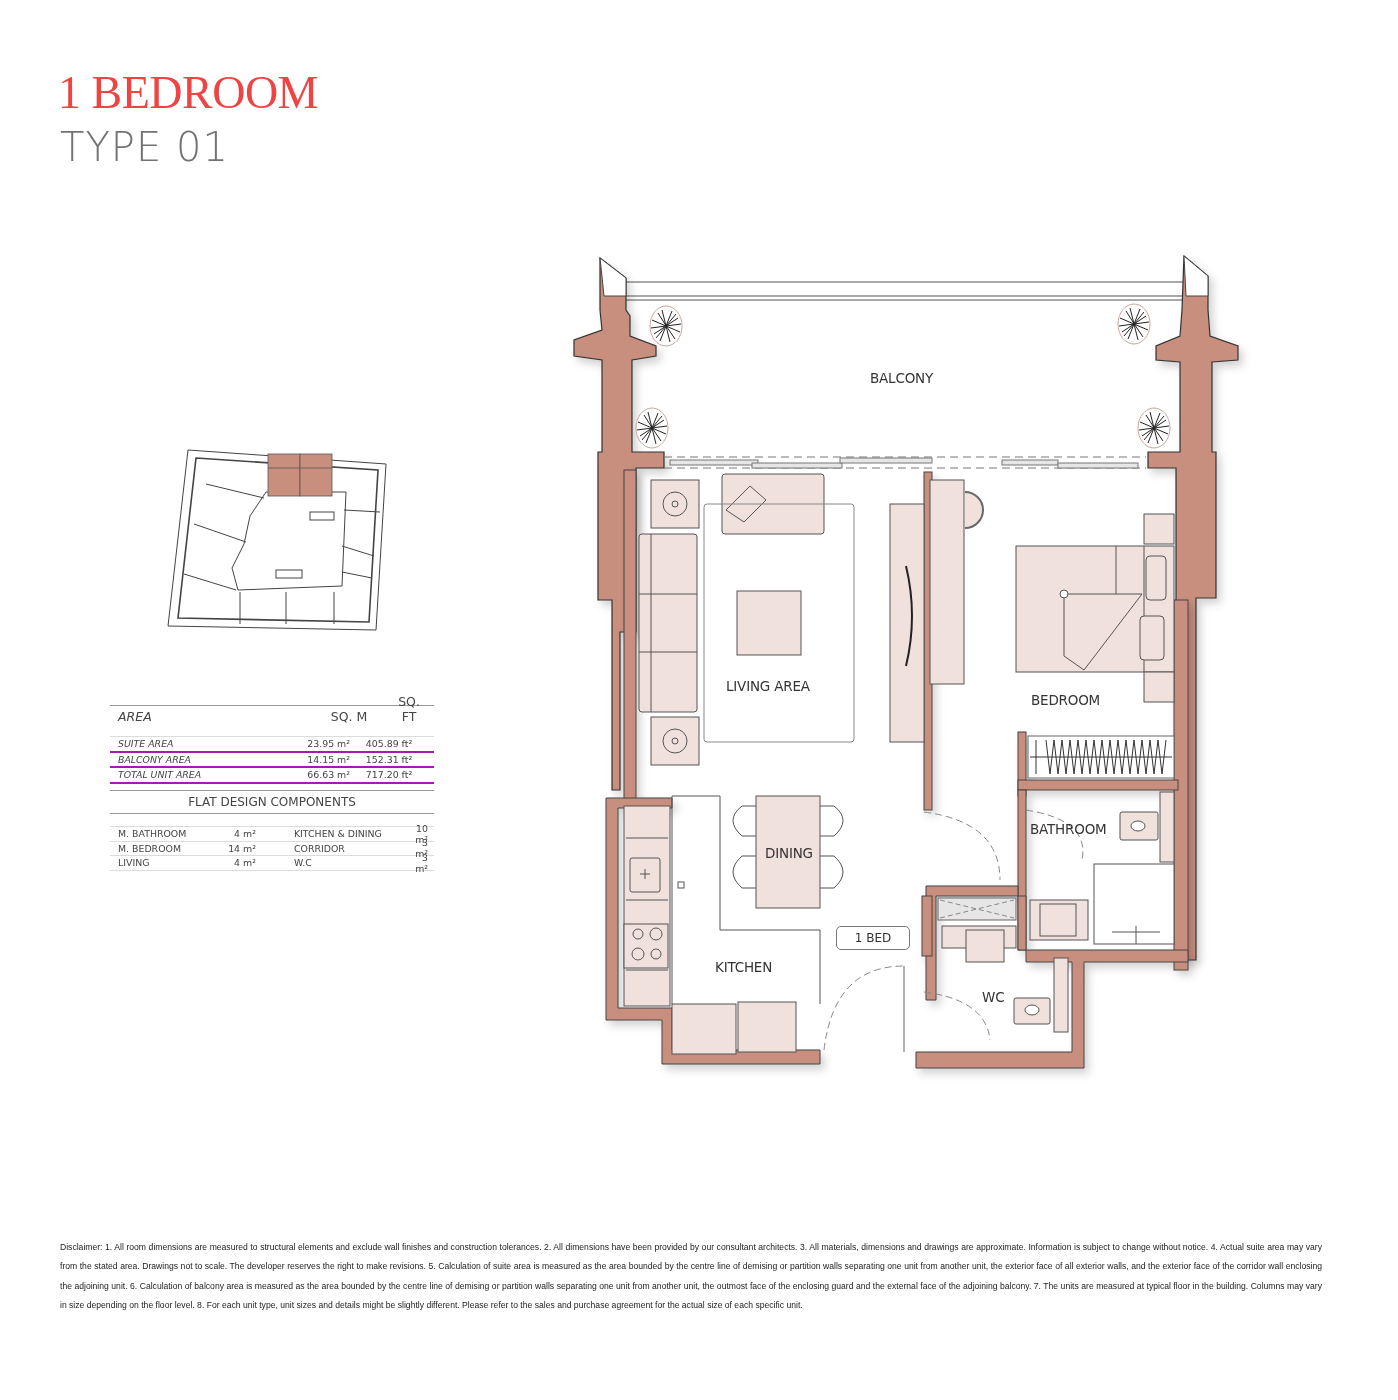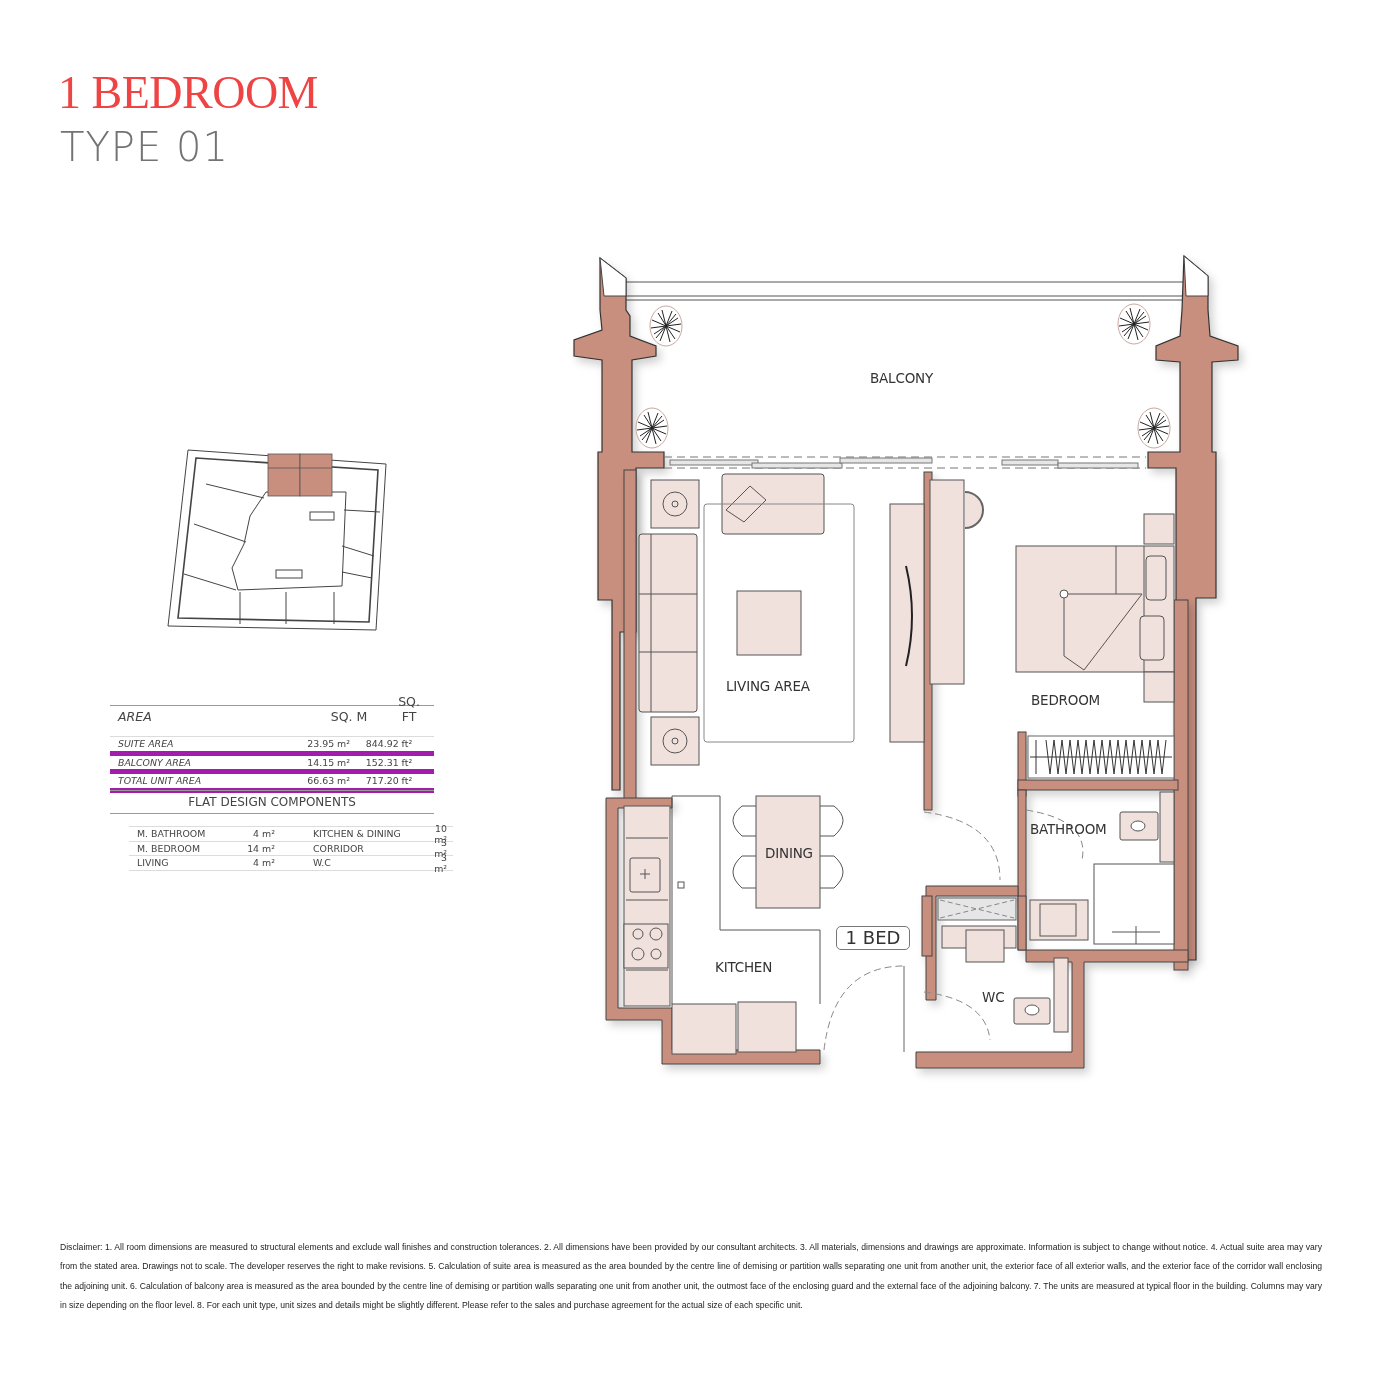--- a/index.html
+++ b/index.html
@@ -4,34 +4,34 @@
 <style>
   html,body{margin:0;padding:0;background:#ffffff;}
   body{width:1398px;height:1400px;position:relative;overflow:hidden;font-family:"Liberation Sans",sans-serif;color:#333;}
   .title1{position:absolute;left:58px;top:66px;font-family:"Liberation Serif","DejaVu Serif",serif;font-size:46px;color:#ef4444;letter-spacing:-0.5px;line-height:54px;}
   .title2{position:absolute;left:60px;top:122px;font-family:"DejaVu Sans",sans-serif;font-size:40px;color:#737373;letter-spacing:1px;line-height:50px;font-weight:300;}
   .keyplan{position:absolute;left:166px;top:446px;width:226px;height:186px;}
   .tbl{position:absolute;left:110px;width:324px;font-family:"DejaVu Sans",sans-serif;color:#444;}
   .area-head{top:705px;height:18px;border-top:1.5px solid #999;font-size:12.5px;display:flex;align-items:flex-end;}
   .area-head span{display:block;}
   .area-rows{top:736px;}
-  .area-row{height:13.5px;font-size:9.4px;display:flex;align-items:center;border-bottom:5px solid #a21caf;}
+  .area-row{height:13.5px;font-size:9.4px;display:flex;align-items:center;border-bottom:2px solid #a21caf;}
   .c1{width:150px;padding-left:8px;font-style:italic;}
   .c2{width:82px;text-align:right;}
   .c3{flex:1;text-align:center;padding-right:6px;}
   .fdc-head{top:790px;height:22px;border-top:1.5px solid #999;border-bottom:1.5px solid #999;font-size:12px;text-align:center;line-height:22px;}
   .fdc-rows{top:826px;}
   .fdc-row{height:13.5px;font-size:9.4px;display:flex;align-items:center;border-bottom:1px solid #dcdcdc;}
   .f1{width:110px;padding-left:8px;}
   .f2{width:38px;text-align:right;}
   .f3{width:130px;padding-left:38px;}
   .f4{flex:1;text-align:right;padding-right:6px;}
   .plan{position:absolute;left:560px;top:250px;width:700px;height:840px;}
   .room-label{position:absolute;font-family:"DejaVu Sans",sans-serif;font-size:13.5px;color:#333;letter-spacing:-0.2px;white-space:nowrap;}
-  .bed-tag{position:absolute;left:836px;top:926px;width:72px;height:22px;border:1px solid #777;border-radius:5px;font-size:18px;text-align:center;line-height:22px;font-family:"DejaVu Sans",sans-serif;background:#fff;}
+  .bed-tag{position:absolute;left:836px;top:926px;width:72px;height:22px;border:1px solid #777;border-radius:5px;font-size:12px;text-align:center;line-height:22px;font-family:"DejaVu Sans",sans-serif;background:#fff;}
   .disclaimer{position:absolute;left:60px;top:1238px;width:1262px;font-family:"Liberation Sans",sans-serif;font-size:8.6px;line-height:19.3px;color:#222;text-align:justify;}
 </style>
 </head>
 <body>
 
 <div class="title1">1 BEDROOM</div>
 <div class="title2">TYPE 01</div>
 
 <svg class="keyplan" viewBox="0 0 226 186">
   <g fill="none" stroke="#444" stroke-width="1">
@@ -57,36 +57,36 @@
 
 <div class="tbl area-head">
   <span class="c1">AREA</span>
   <span class="c2" style="text-align:center;padding-left:40px;">SQ. M</span>
   <span class="c3">SQ. FT</span>
 </div>
 <div class="tbl area-rows" style="border-top:1px solid #dcdcdc;">
   <div class="area-row">
     <span class="c1">SUITE AREA</span>
     <span class="c2">23.95 m²</span>
-    <span class="c3">844.92 ft²</span>
+    <span class="c3">405.89 ft²</span>
   </div>
   <div class="area-row">
     <span class="c1">BALCONY AREA</span>
     <span class="c2">14.15 m²</span>
     <span class="c3">152.31 ft²</span>
   </div>
   <div class="area-row">
     <span class="c1">TOTAL UNIT AREA</span>
     <span class="c2">66.63 m²</span>
     <span class="c3">717.20 ft²</span>
   </div>
 </div>
 
 <div class="tbl fdc-head">FLAT DESIGN COMPONENTS</div>
-<div class="tbl fdc-rows" style="border-top:1px solid #dcdcdc;margin-left:19px;">
+<div class="tbl fdc-rows" style="border-top:1px solid #dcdcdc;">
   <div class="fdc-row">
     <span class="f1">M. BATHROOM</span>
     <span class="f2">4 m²</span>
     <span class="f3">KITCHEN &amp; DINING</span>
     <span class="f4">10 m²</span>
   </div>
   <div class="fdc-row">
     <span class="f1">M. BEDROOM</span>
     <span class="f2">14 m²</span>
     <span class="f3">CORRIDOR</span>

